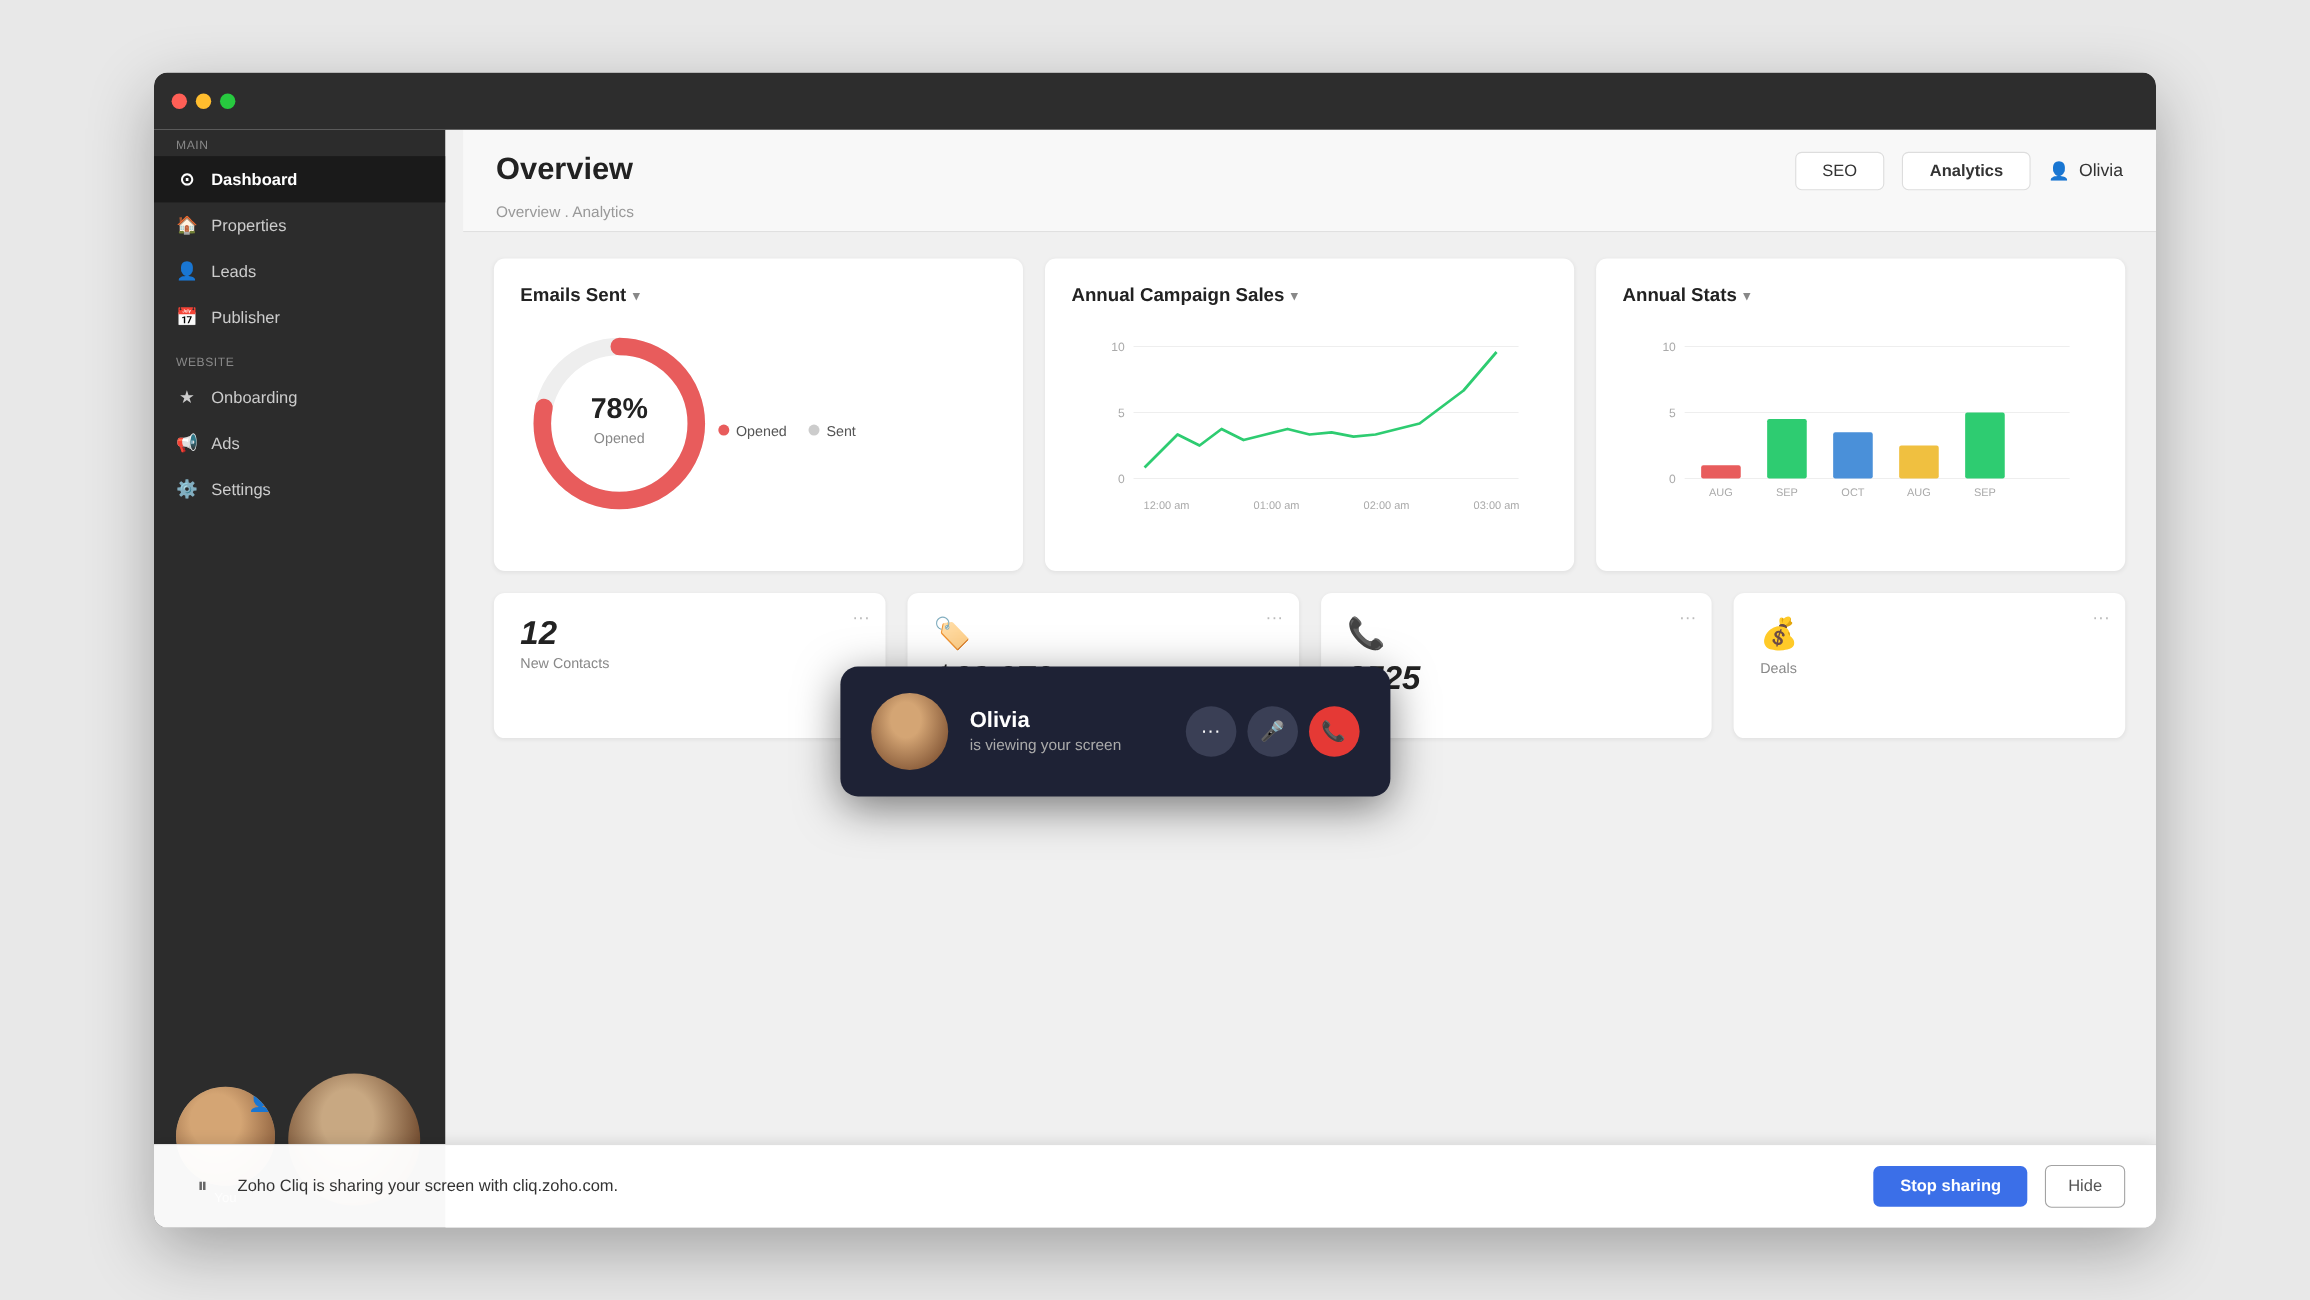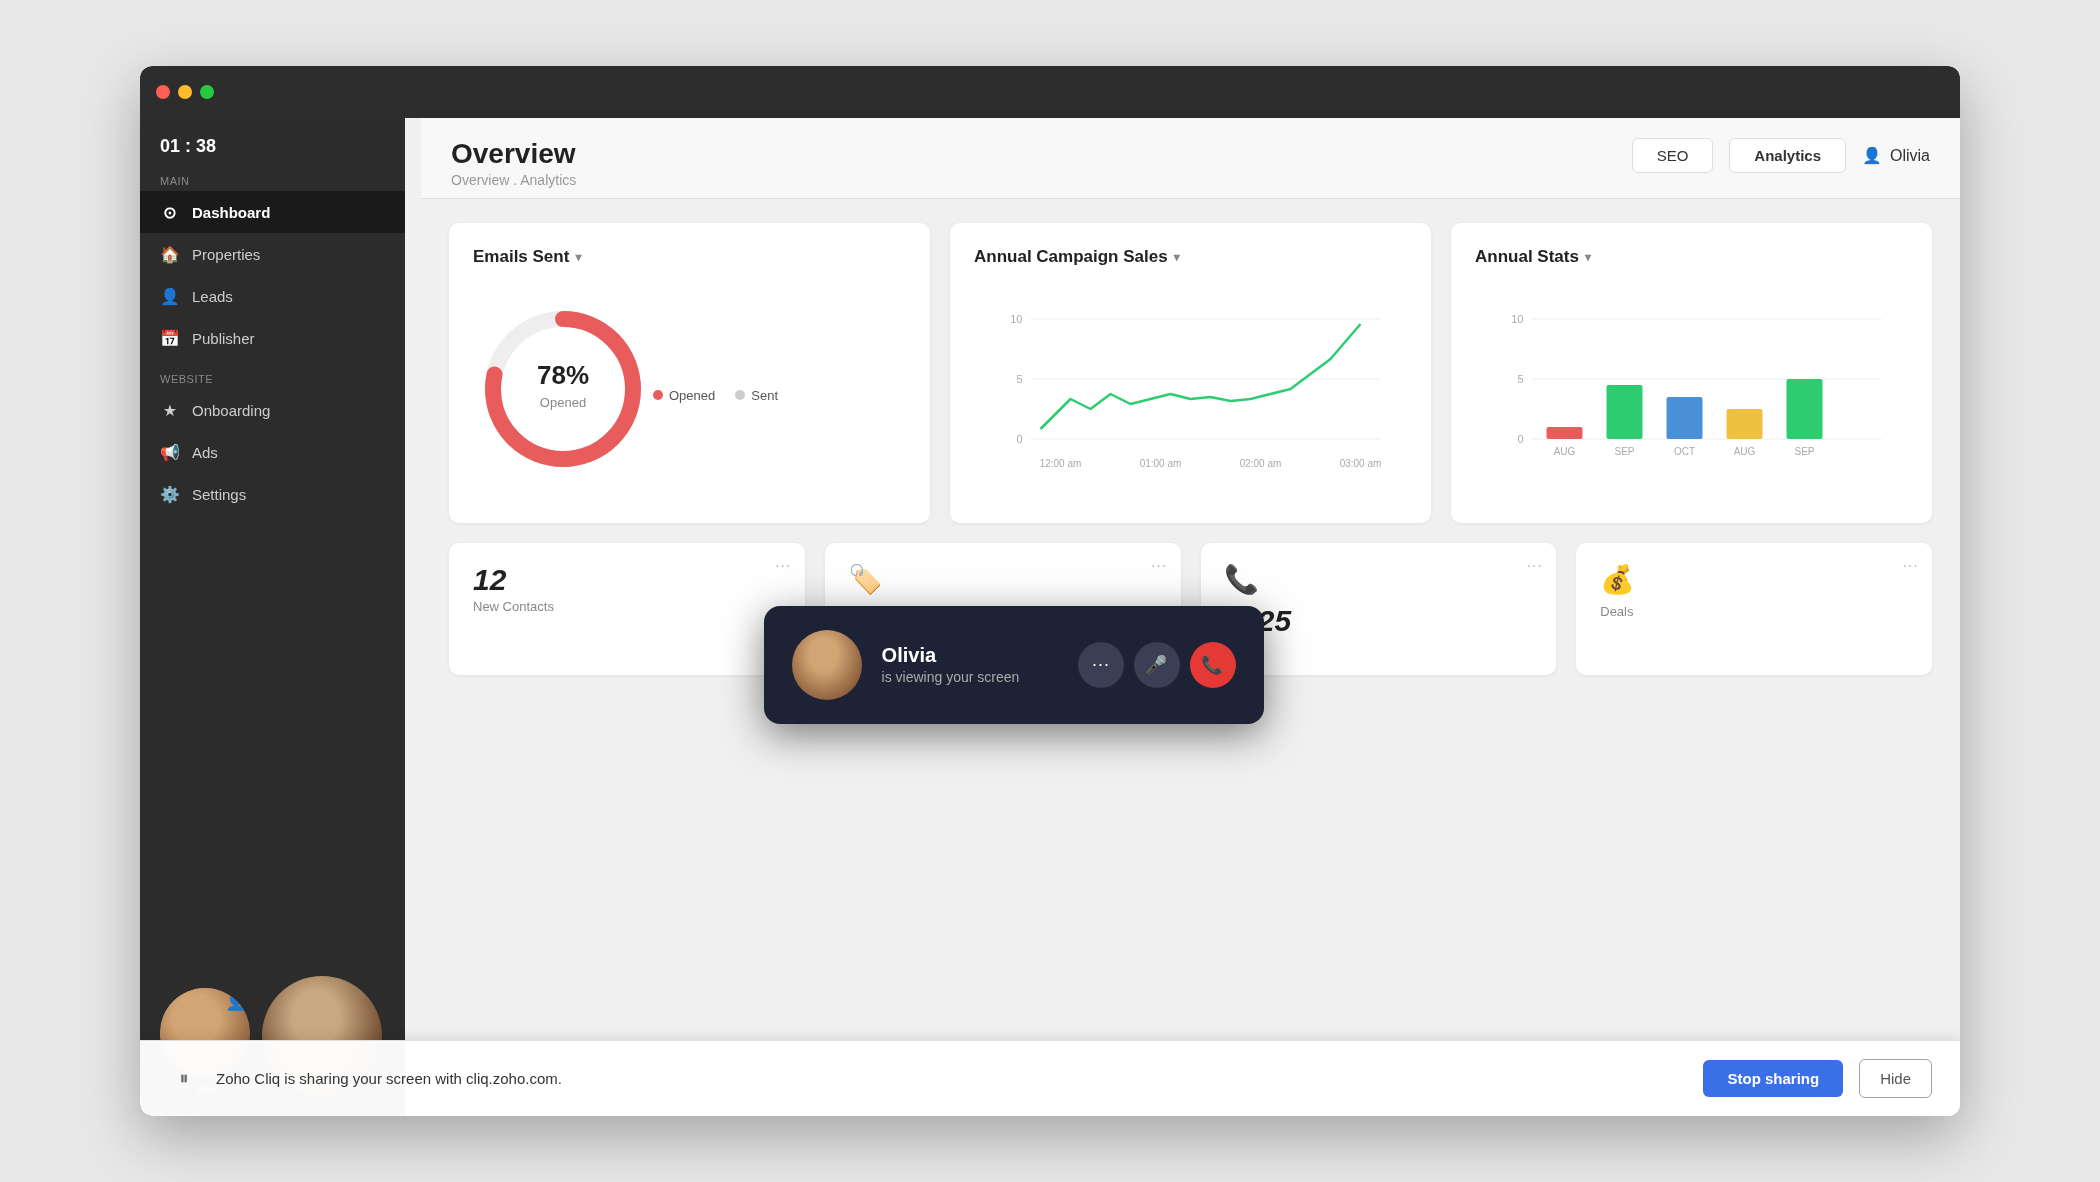--- a/index.html
+++ b/index.html
@@ -27,33 +27,33 @@
     .sidebar-bottom { margin-top: auto; padding: 20px; display: flex; gap: 12px; align-items: flex-end; position: relative; }
     .avatar-label { text-align: center; font-size: 12px; color: #ccc; margin-top: 4px; }
     .person-icon { font-size: 28px; position: absolute; top: 2px; right: 2px; color: #4a9eff; }
 
     
     .main { flex: 1; display: flex; flex-direction: column; background: #f0f0f0; overflow: hidden; padding-left: 16px; }
 
     
     .header { background: #f8f8f8; padding: 20px 30px 10px; display: flex; justify-content: space-between; align-items: flex-start; border-bottom: 1px solid #e0e0e0; }
     .header-left .page-title { font-size: 28px; font-weight: 700; color: #222; }
-    .header-left .breadcrumb { font-size: 14px; color: #999; margin-top: 2px; }
+    .header-left .breadcrumb { font-size: 14px; color: #999; margin-top: 14px; }
     .header-right { display: flex; gap: 16px; }
     .seo-btn { padding: 8px 24px; background: #fff; border: 1px solid #ddd; border-radius: 6px; font-size: 15px; color: #333; cursor: pointer; }
     .analytics-btn { padding: 8px 24px; background: #fff; border: 1px solid #ddd; border-radius: 6px; font-size: 15px; color: #333; cursor: pointer; font-weight: 600; }
     .user-section { display: flex; align-items: center; gap: 8px; font-size: 16px; color: #333; }
 
     
     .dashboard-content { flex: 1; padding: 24px 28px; overflow-y: auto; }
     .charts-row { display: grid; grid-template-columns: 1fr 1fr 1fr; gap: 20px; margin-bottom: 20px; }
     .stats-row { display: grid; grid-template-columns: 1fr 1fr 1fr 1fr; gap: 20px; }
 
     .card { background: #fff; border-radius: 10px; padding: 24px; box-shadow: 0 1px 4px rgba(0,0,0,0.06); }
-    .card-title { font-size: 17px; font-weight: 600; color: #222; margin-bottom: 32px; display: flex; align-items: center; gap: 6px; }
+    .card-title { font-size: 17px; font-weight: 600; color: #222; margin-bottom: 16px; display: flex; align-items: center; gap: 6px; }
     .card-title .dropdown-arrow { font-size: 12px; color: #888; }
 
     
     .donut-container { display: flex; flex-direction: row; align-items: center; }
     .donut-svg { width: 180px; height: 180px; }
     .donut-legend { display: flex; gap: 20px; margin-top: 12px; }
     .legend-item { display: flex; align-items: center; gap: 6px; font-size: 13px; color: #555; }
     .legend-dot { width: 10px; height: 10px; border-radius: 50%; }
 
     
@@ -98,21 +98,20 @@
 <div class="window">
   <div class="titlebar">
     <div class="titlebar-btn close"></div>
     <div class="titlebar-btn minimize"></div>
     <div class="titlebar-btn maximize"></div>
   </div>
 
   <div class="app">
 
     <div class="sidebar">
-      <div class="sidebar-time">01 : 38</div>
       <div class="sidebar-section-label">MAIN</div>
 
       <div class="sidebar-item active">
         <span class="sidebar-item-icon">⊙</span>
         <span>Dashboard</span>
       </div>
       <div class="sidebar-item">
         <span class="sidebar-item-icon">🏠</span>
         <span>Properties</span>
       </div>

